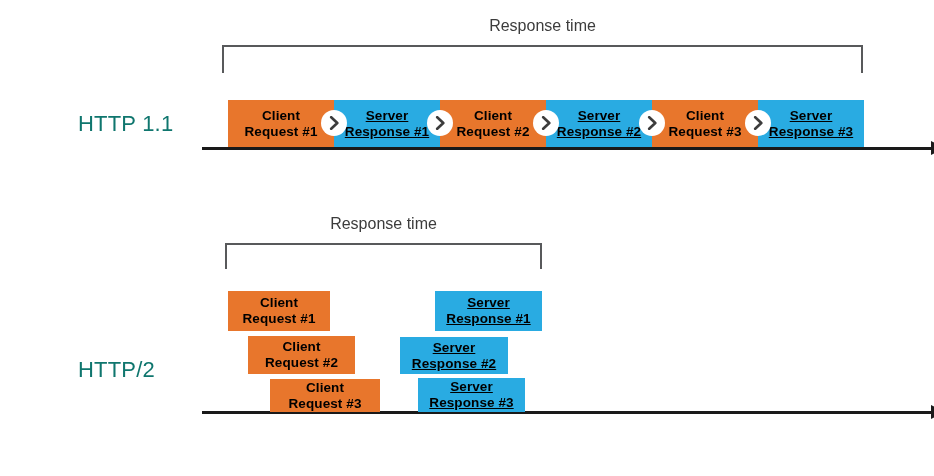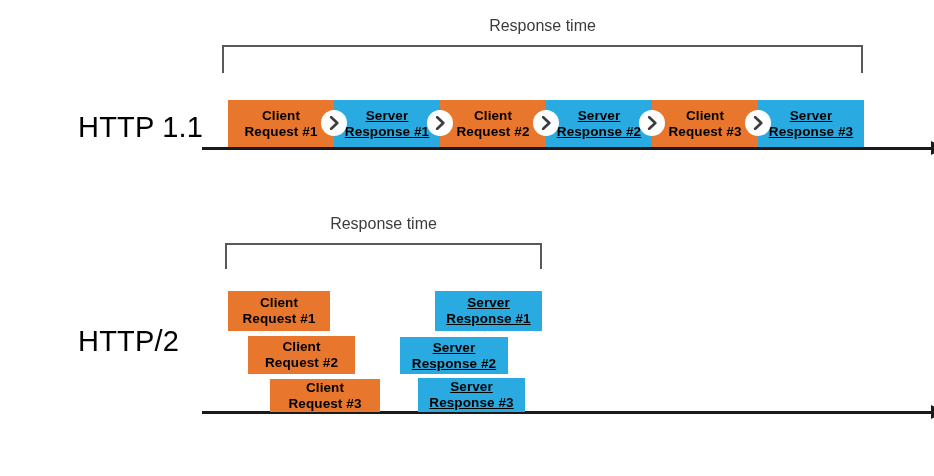--- a/index.html
+++ b/index.html
@@ -19,22 +19,22 @@
     position: absolute;
     left: 0; top: 0;
     width: 934px;
     height: 476px;
     margin-left: 30px;
   }
   .abs { position: absolute; }
 
   
   .row-label {
-    font-size: 29px;
-    color: #000000;
+    font-size: 22px;
+    color: #0f766e;
     letter-spacing: 0.2px;
     white-space: nowrap;
     line-height: 1;
   }
 
   
   .bracket {
     border-left: 2.5px solid #58595b;
     border-right: 2.5px solid #58595b;
     border-top: 2.5px solid #58595b;
@@ -160,21 +160,21 @@
   <div class="abs chev" style="left:715px; top:110px;">
     <svg width="11" height="14" viewBox="0 0 11 14" aria-hidden="true">
       <path d="M2.2 1.2 L8.3 7 L2.2 12.8" fill="none" stroke="#3c3c3c" stroke-width="2.6" stroke-linecap="round" stroke-linejoin="round"></path>
     </svg>
   </div>
 
   <div class="abs bracket-label" style="left:195px; top:216px; width:317px;">Response time</div>
 
   <div class="abs bracket" style="left:195px; top:243px; width:317px; height:26px;"></div>
 
-  <div class="abs row-label" style="left:48px; top:327px;">HTTP/2</div>
+  <div class="abs row-label" style="left:48px; top:359px;">HTTP/2</div>
 
   <div class="abs axis-line" style="left:172px; top:411px; width:733px;"></div>
   <div class="abs axis-head" style="left:901px; top:405px;"></div>
 
   <div class="abs block client" style="left:198px; top:291px; width:102px; height:40px;">
     <span class="l1">Client</span>
     <span class="l2">Request #1</span>
   </div>
 
   <div class="abs block client" style="left:218px; top:336px; width:107px; height:38px;">

